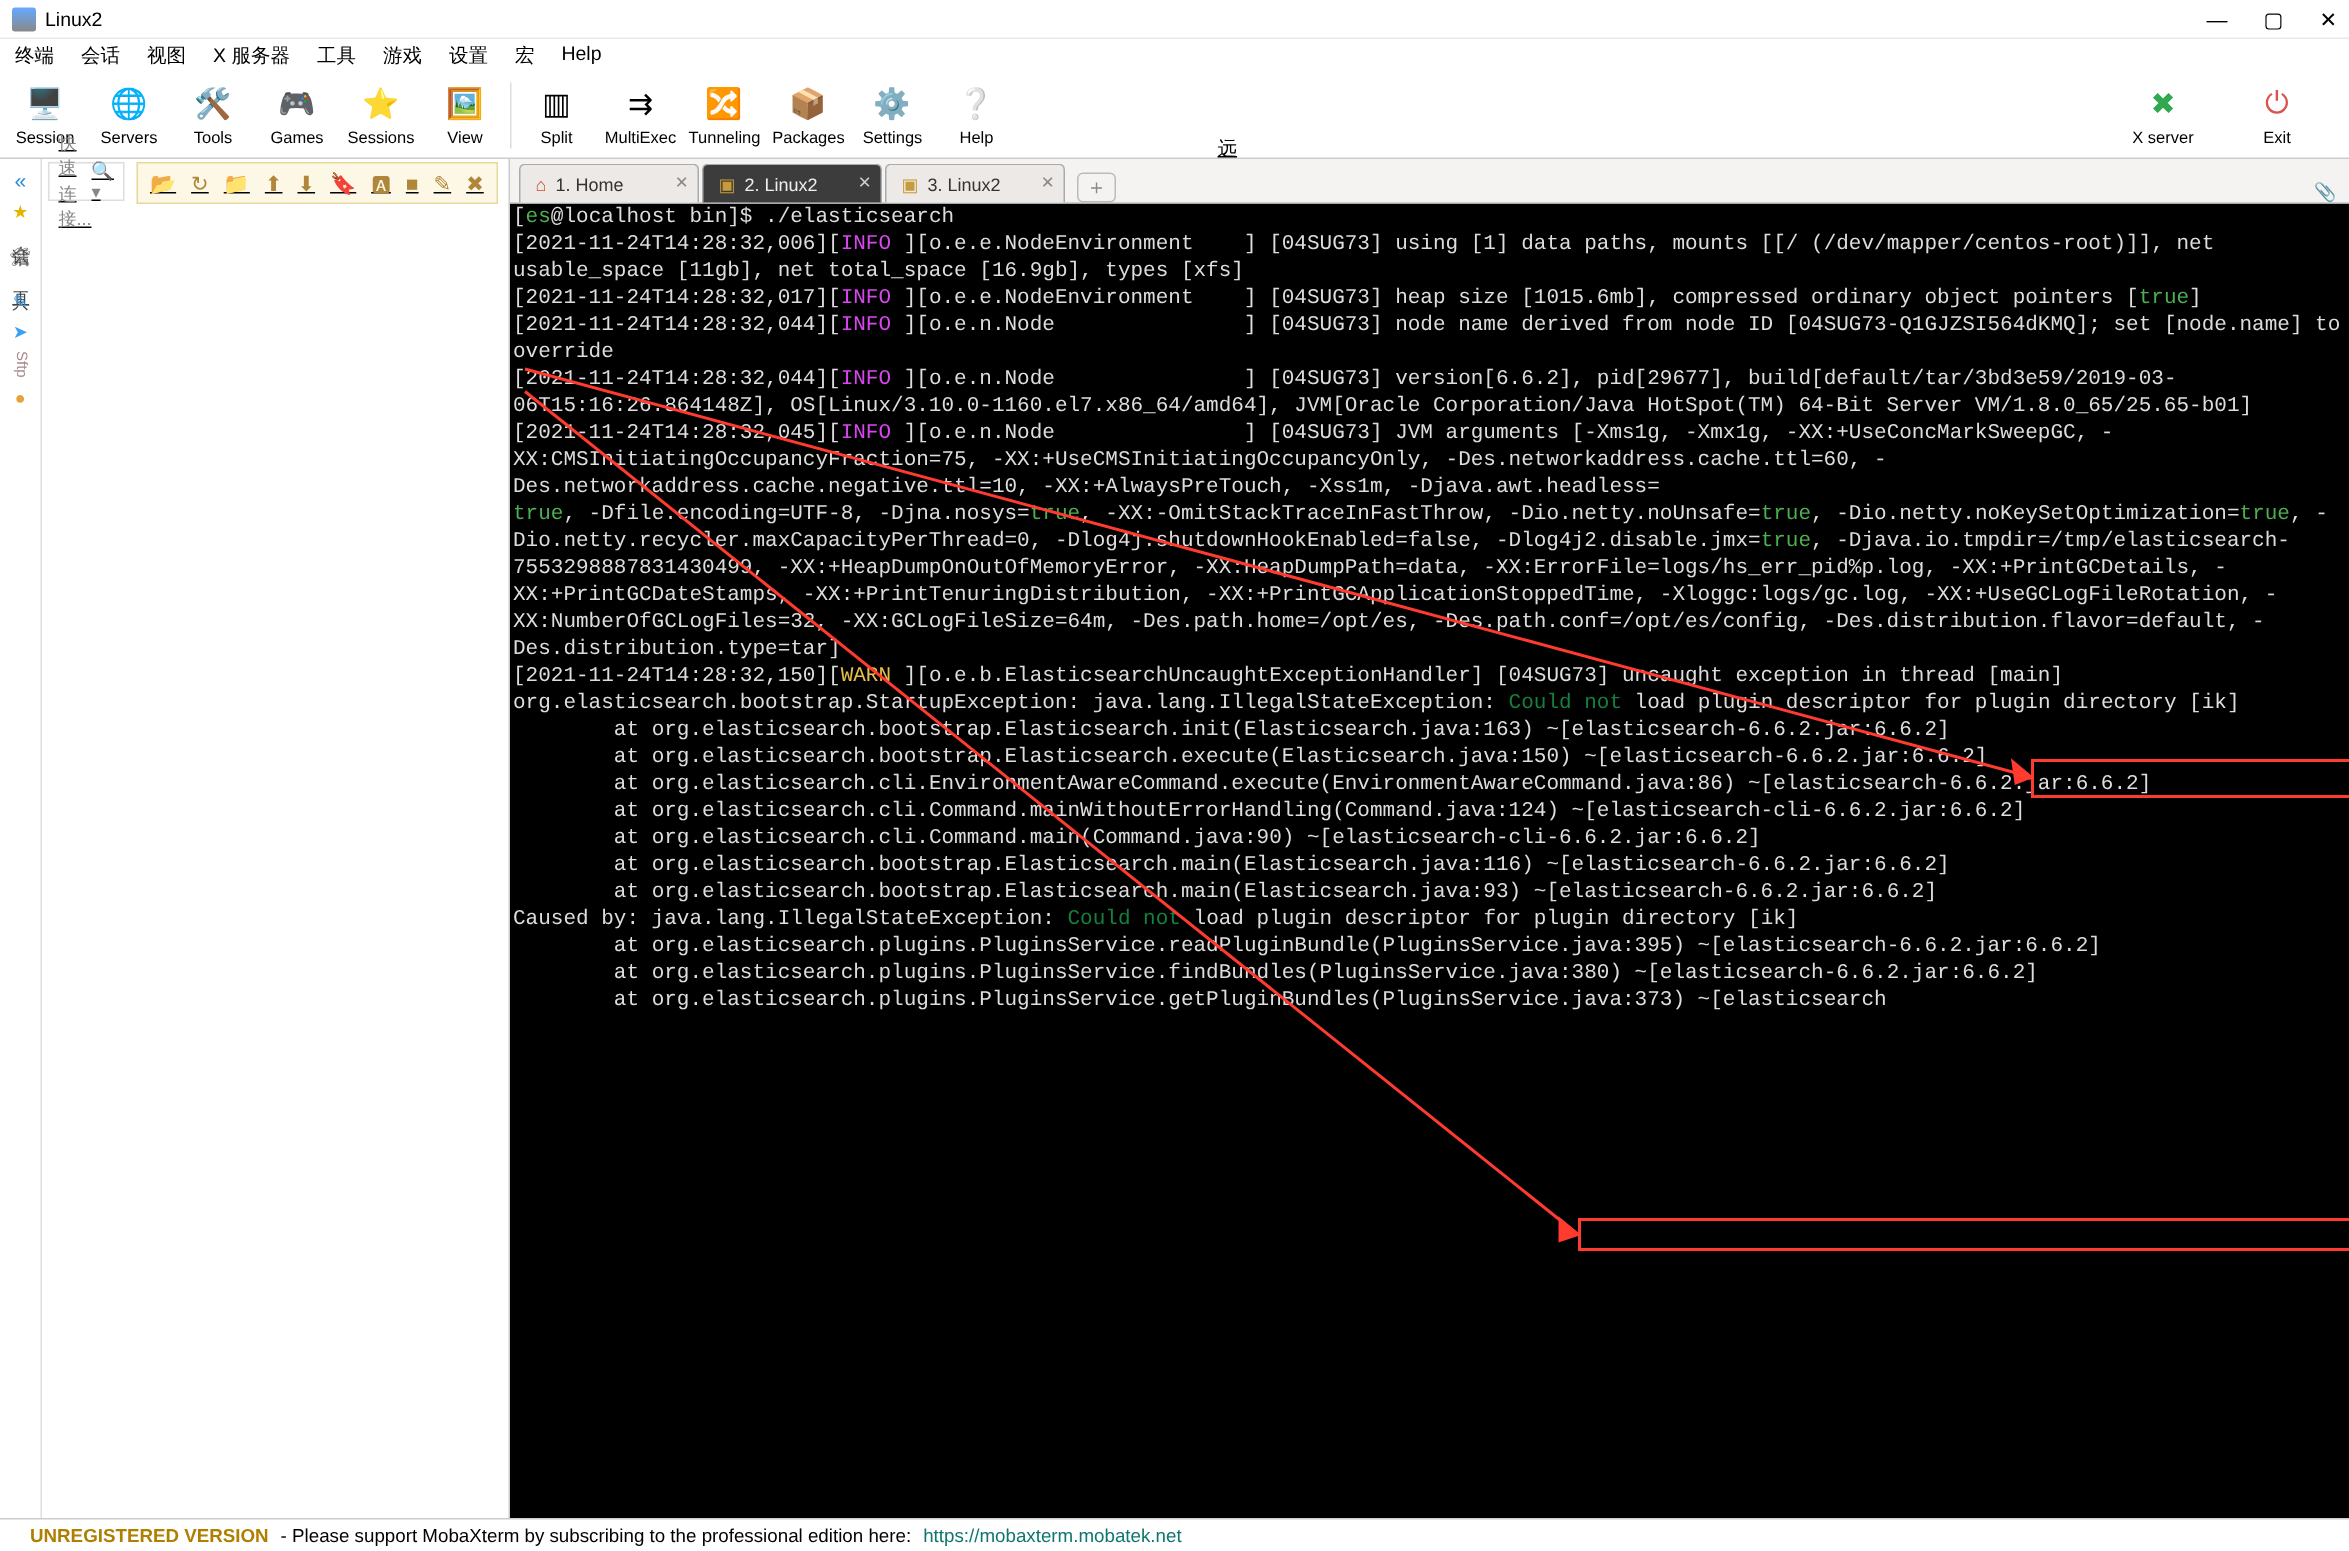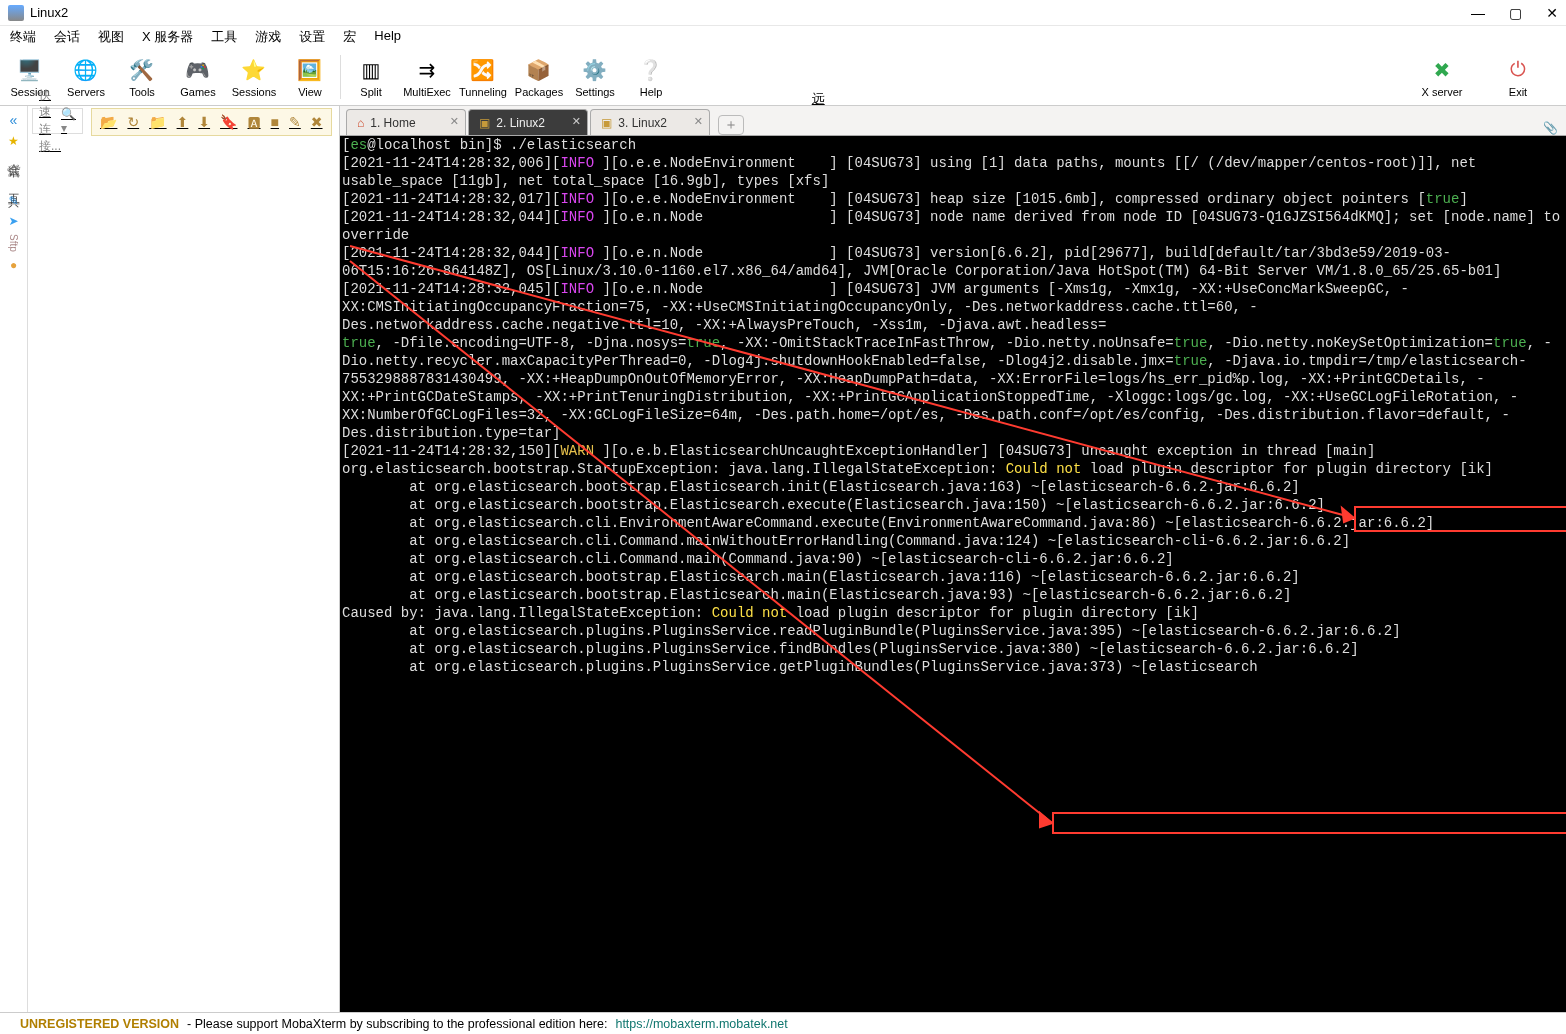--- a/index.html
+++ b/index.html
@@ -43,21 +43,21 @@
 .tab .x{position:absolute; right:6px; top:5px; font-size:11px; color:#888;}
 .tab.active{background:#3c3c3c; color:#eee;}
 .tab.active .x{color:#ccc;}
 .tab .home-ic{color:#ce4b2c;}
 .tab .term-ic{color:#c79a3a;}
 .tab-strip .plus{width:26px;height:20px;border:1px solid #bbb;border-radius:4px;margin-left:6px;display:flex;align-items:center;justify-content:center;color:#888;font-size:14px;}
 .right-pin{margin-left:auto; padding:0 8px; color:#5a8;}
 .terminal{flex:1; background:#000; color:#ddd; font-family:"Consolas","Courier New",monospace; font-size:14px; line-height:18px; padding:0 2px; white-space:pre-wrap; overflow:hidden; position:relative;}
 .terminal .g{color:#4caf50;}
 .terminal .cy{color:#d946ef;}
-.terminal .ye{color:#fde047;}
+.terminal .ye{color:#15803d;}
 .terminal .wa{color:#e6c04b;}
 .hl-box1{position:absolute; left:1014px; top:370px; width:278px; height:26px; border:2px solid #ff3b30;}
 .hl-box2{position:absolute; left:712px; top:676px; width:528px; height:22px; border:2px solid #ff3b30;}
 .arrow{position:absolute; stroke:#ff3b30; stroke-width:2; fill:none; }
 .scrollbar-side{height:12px; background:#f0f0f0; border-top:1px solid #ccc; display:flex; align-items:center;}
 .sb-thumb{height:10px; width:40%; background:#cfcfcf;}
 .statusbar{height:22px; border-top:1px solid #ccc; display:flex; align-items:center; padding:0 8px; gap:8px; font-size:12.5px;}
 .statusbar .unreg{color:#b07f00; font-weight:bold;margin-left:12px;}
 .statusbar a{color:#0f766e; text-decoration:none;}
 </style>

